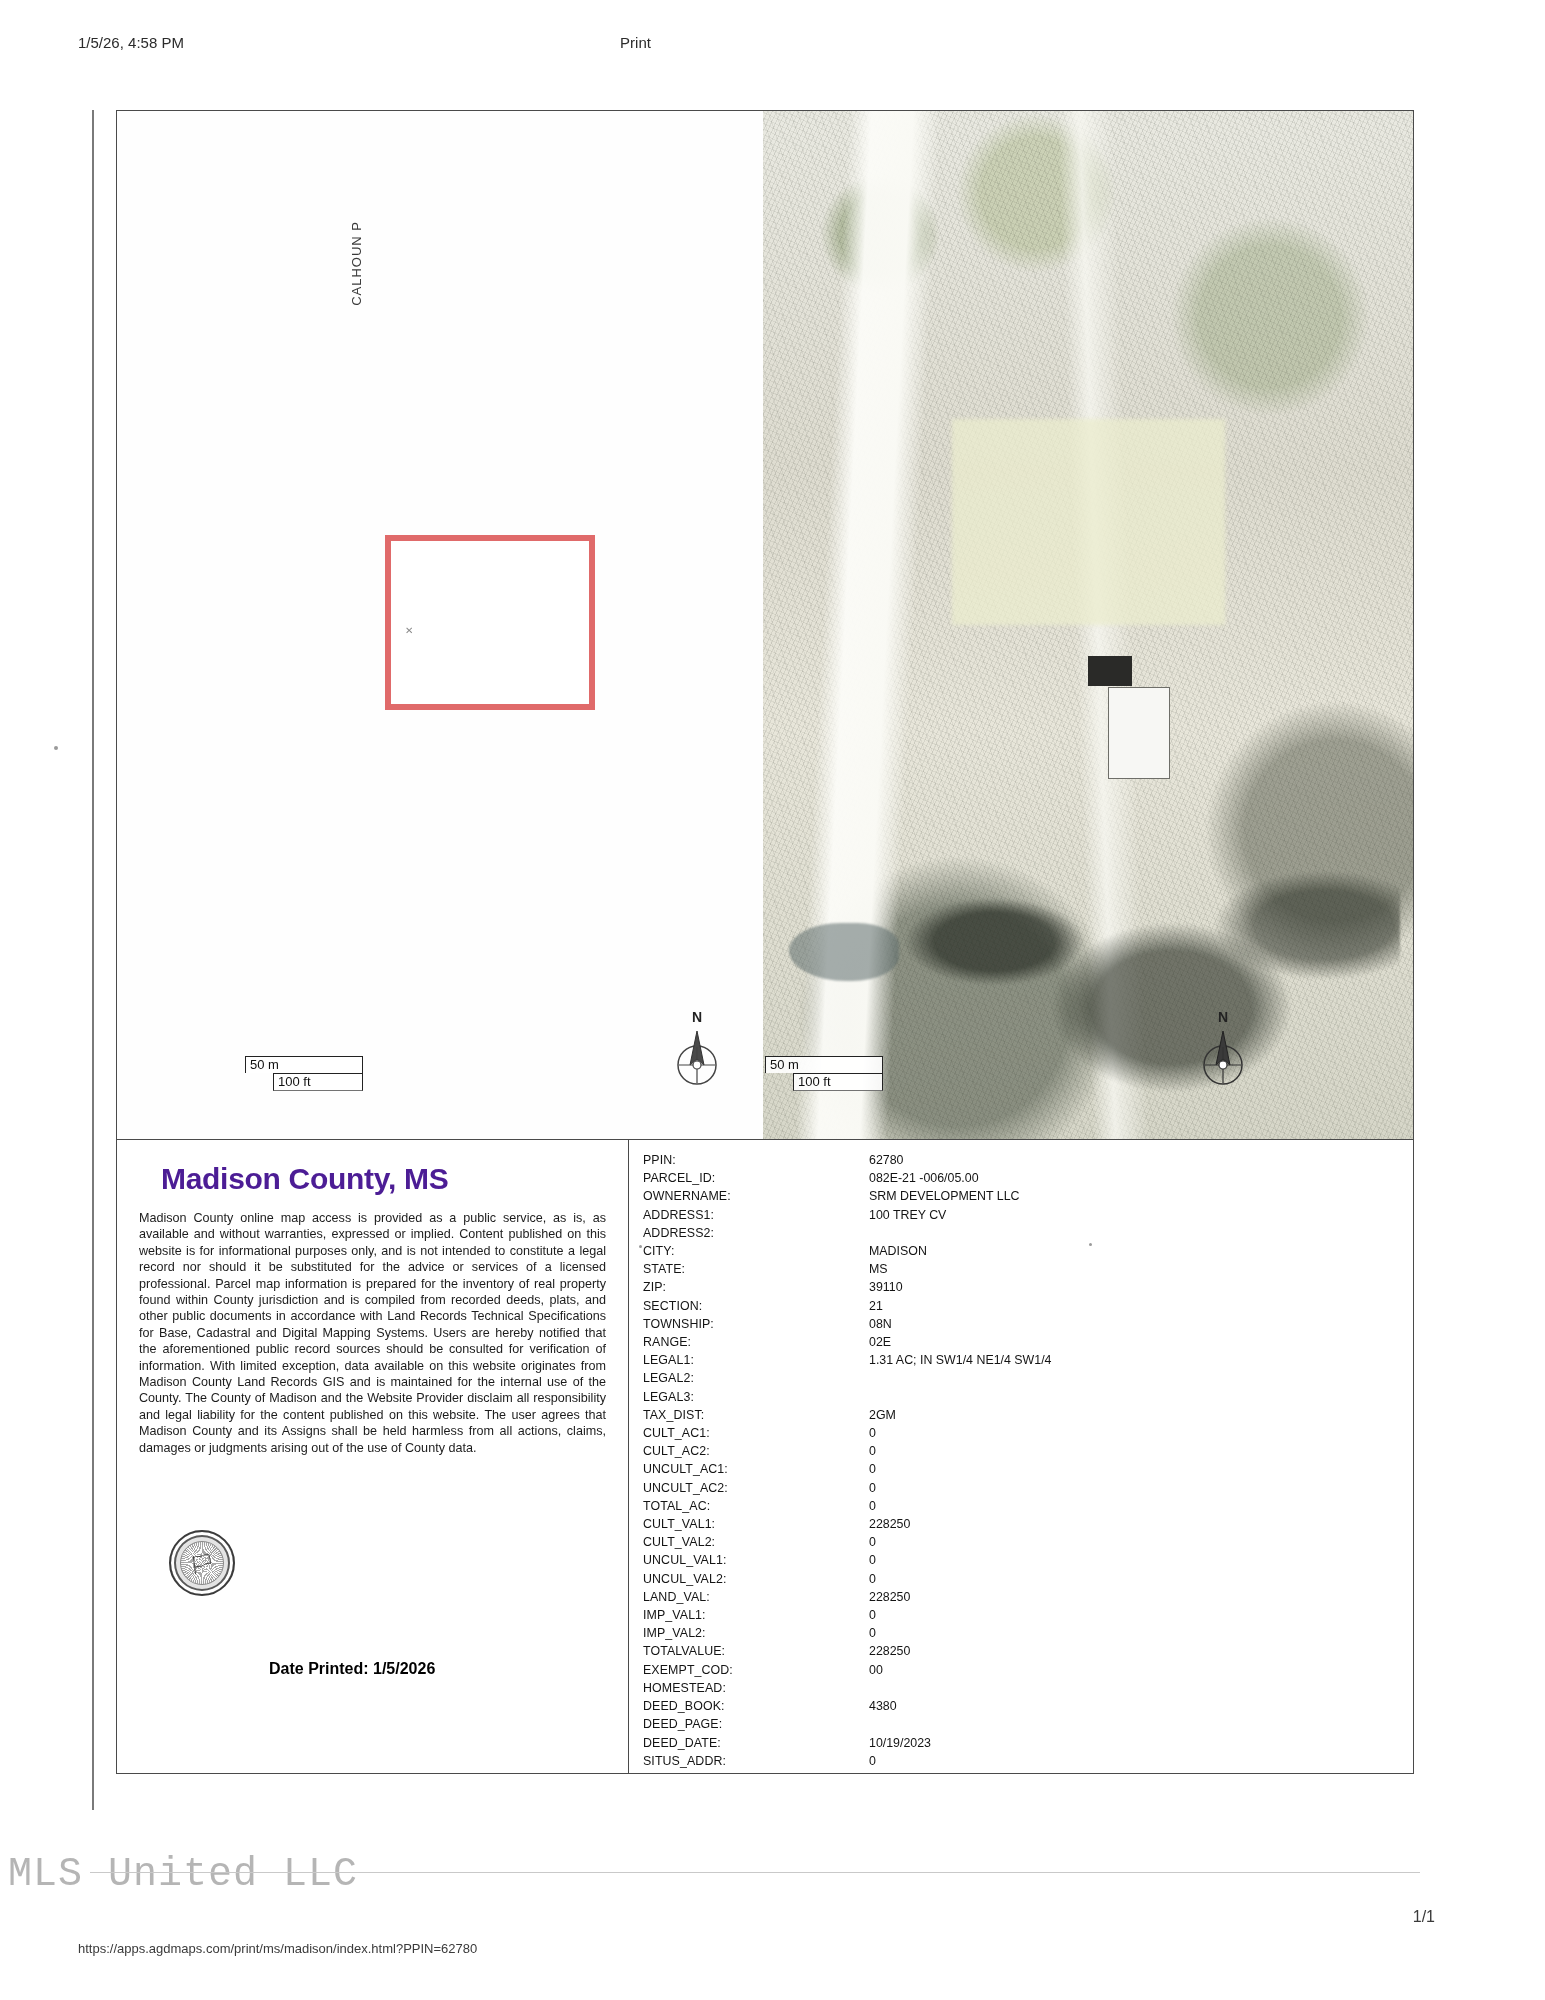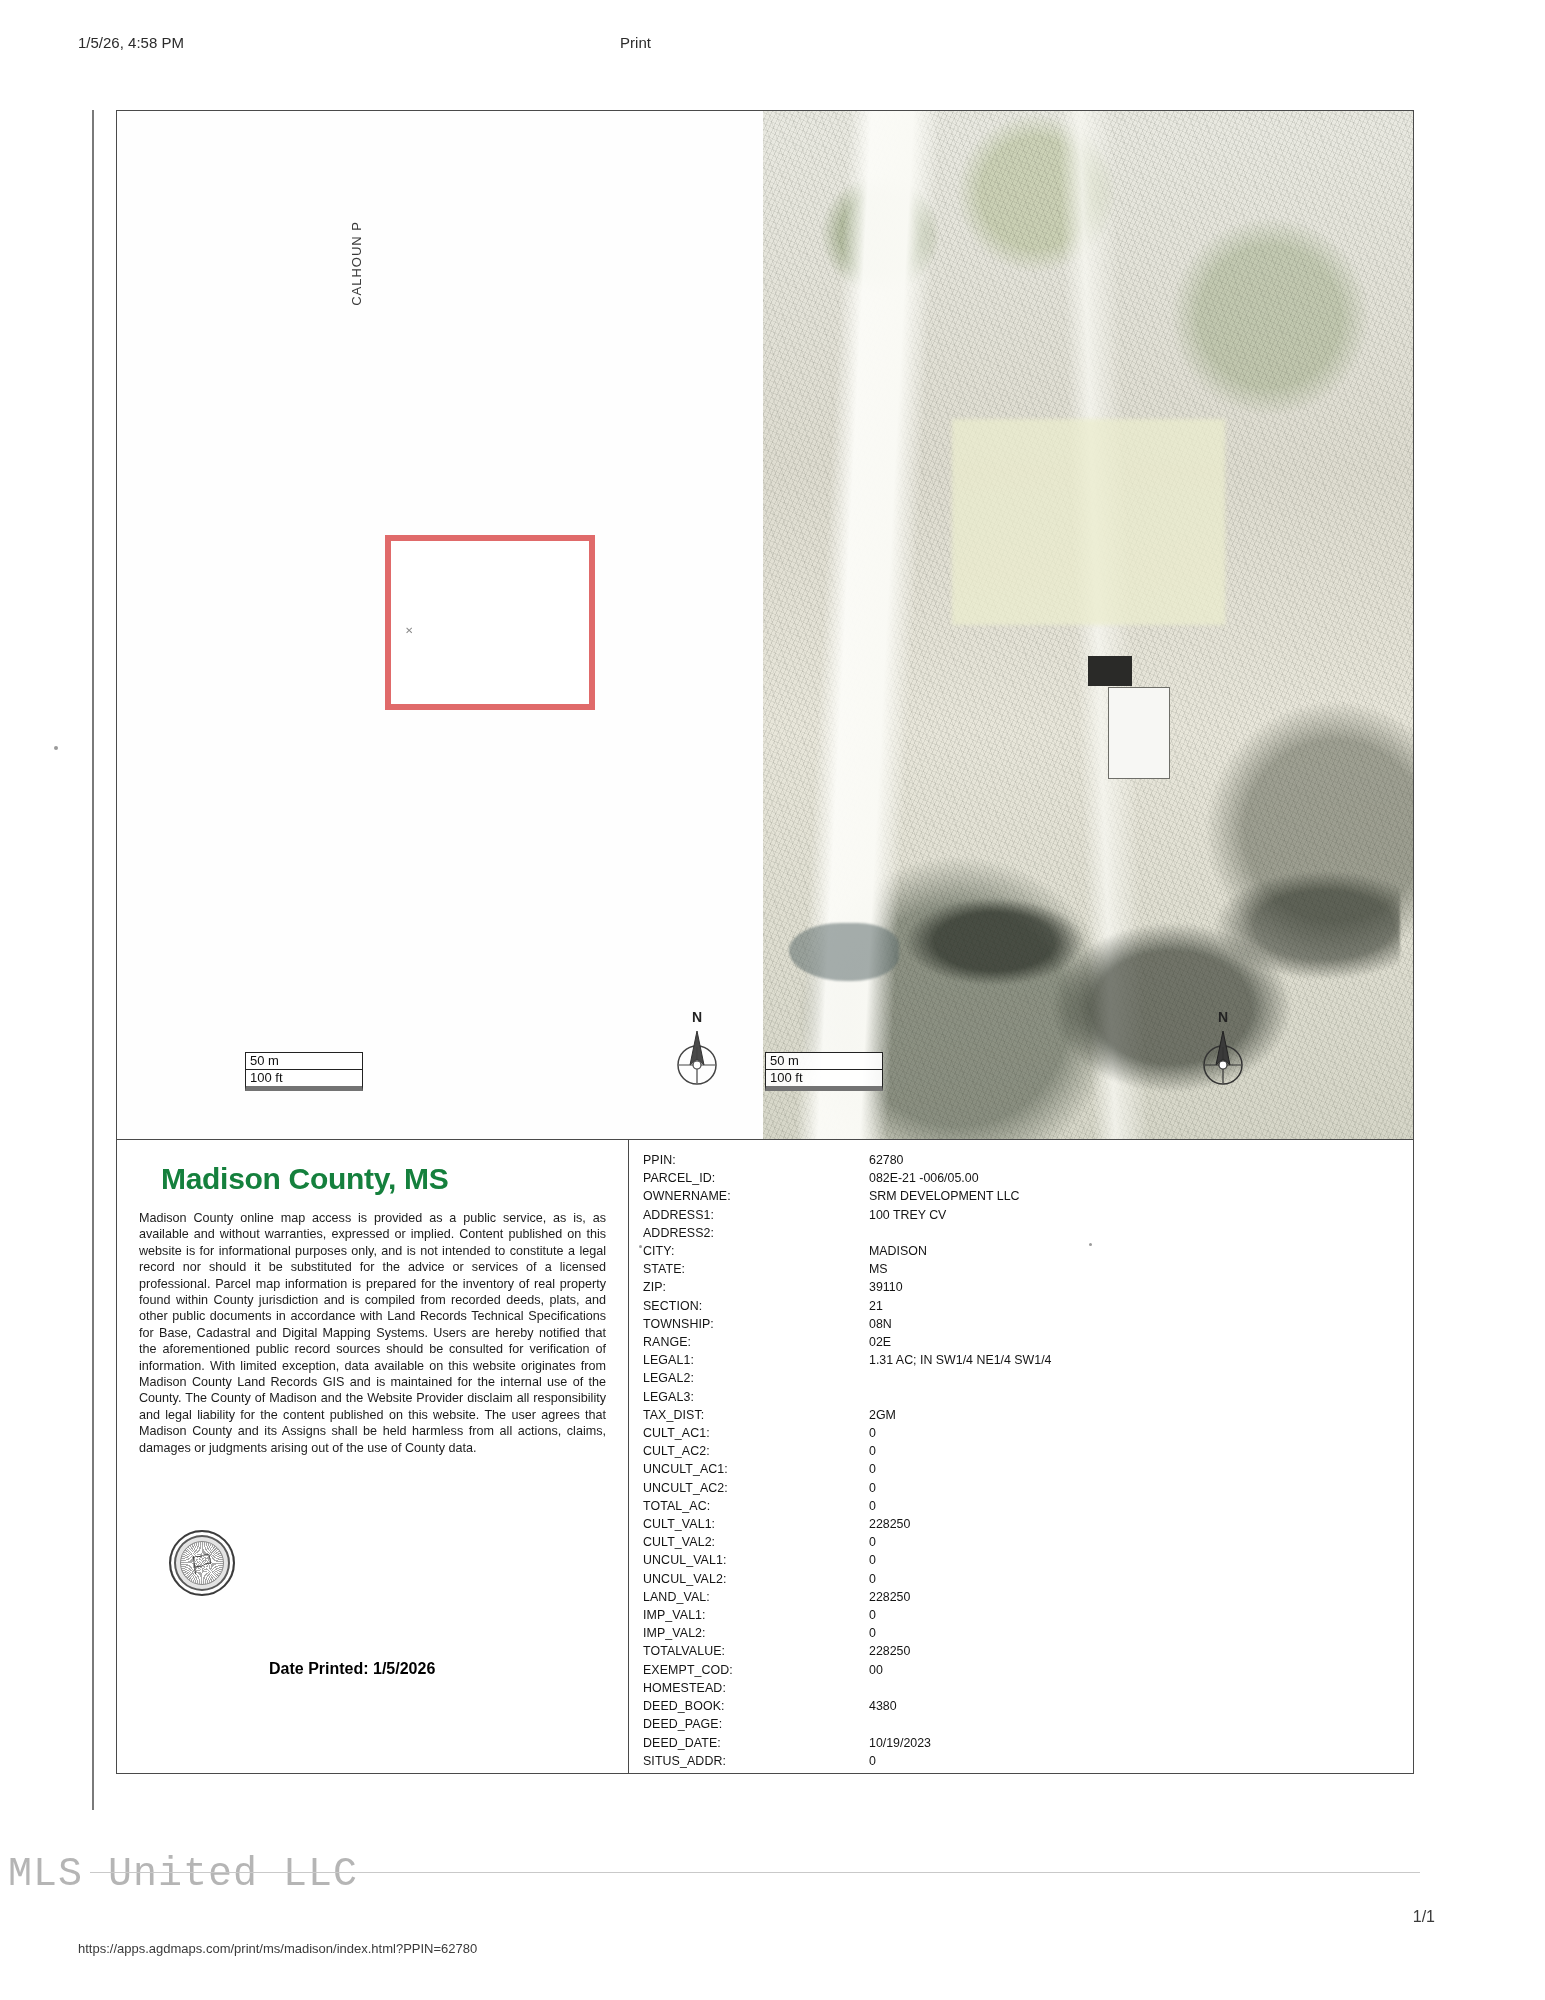--- a/index.html
+++ b/index.html
@@ -204,21 +204,22 @@
     color: #111;
   }
   .scalebar .row {
     border: 1px solid #222;
     border-bottom: none;
     padding: 1px 4px;
     background: rgba(255,255,255,0.9);
     line-height: 14px;
   }
   .scalebar .row:last-child {
-    border-bottom: 5px solid #737373;
+    border-bottom: 1px solid #737373;
+    margin-left: 28px;
   }
   .scale-left { left: 128px; bottom: 48px; }
   .scale-right { left: 648px; bottom: 48px; }
 
   
   .north {
     position: absolute;
     width: 48px;
     height: 64px;
     color: #333;
@@ -252,21 +253,21 @@
     border-right: 1px solid #4a4a4a;
     box-sizing: border-box;
     padding: 18px 22px 10px 22px;
     position: relative;
   }
   .county-title {
     font-size: 30px;
     font-weight: bold;
     letter-spacing: -0.3px;
     margin: 4px 0 14px 22px;
-    color: #15803d;
+    color: #4c1d95;
   }
   .disclaimer {
     font-size: 12.6px;
     line-height: 16.4px;
     color: #1c1c1c;
     text-align: justify;
   }
   .assessor {
     position: absolute;
     left: 150px;

